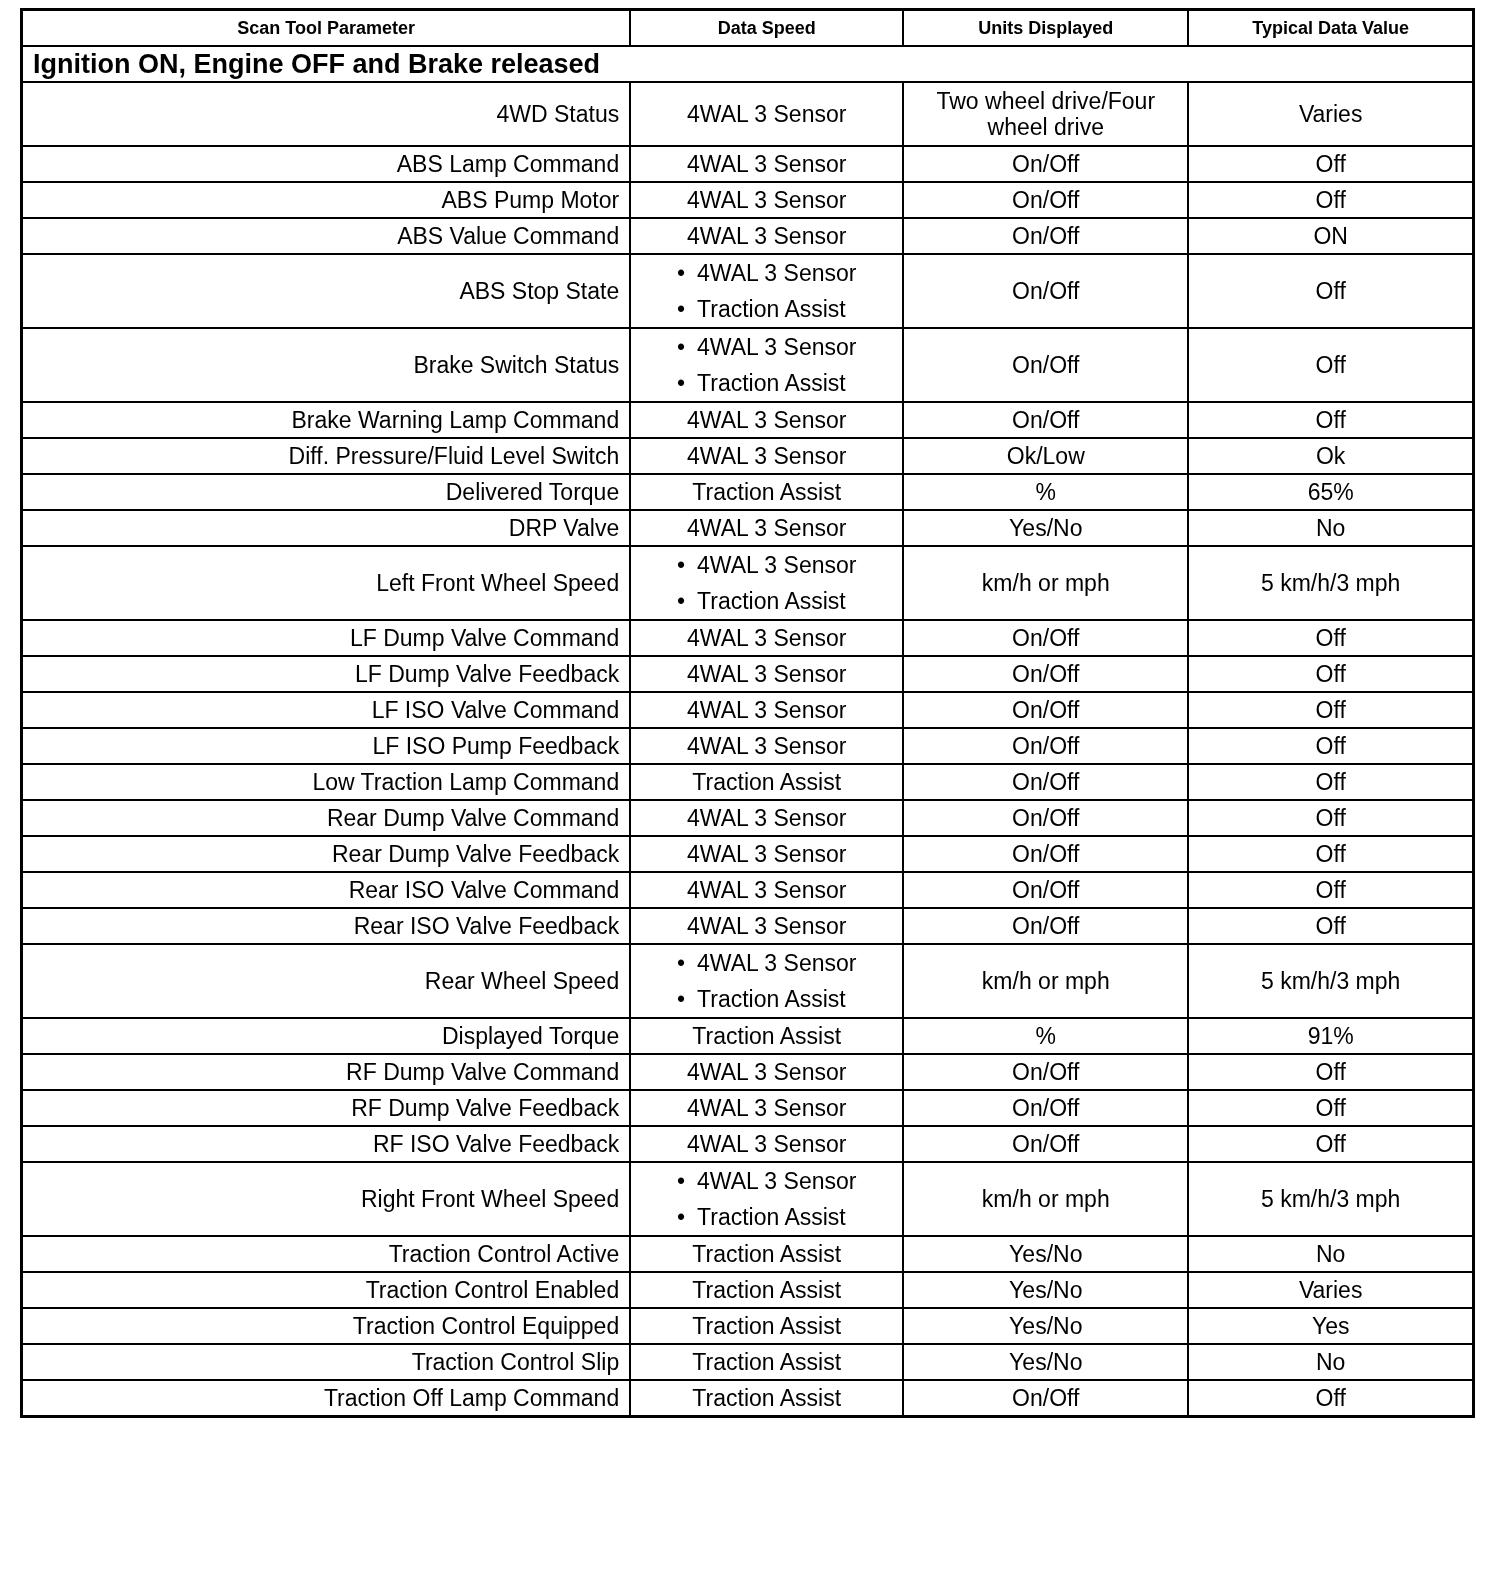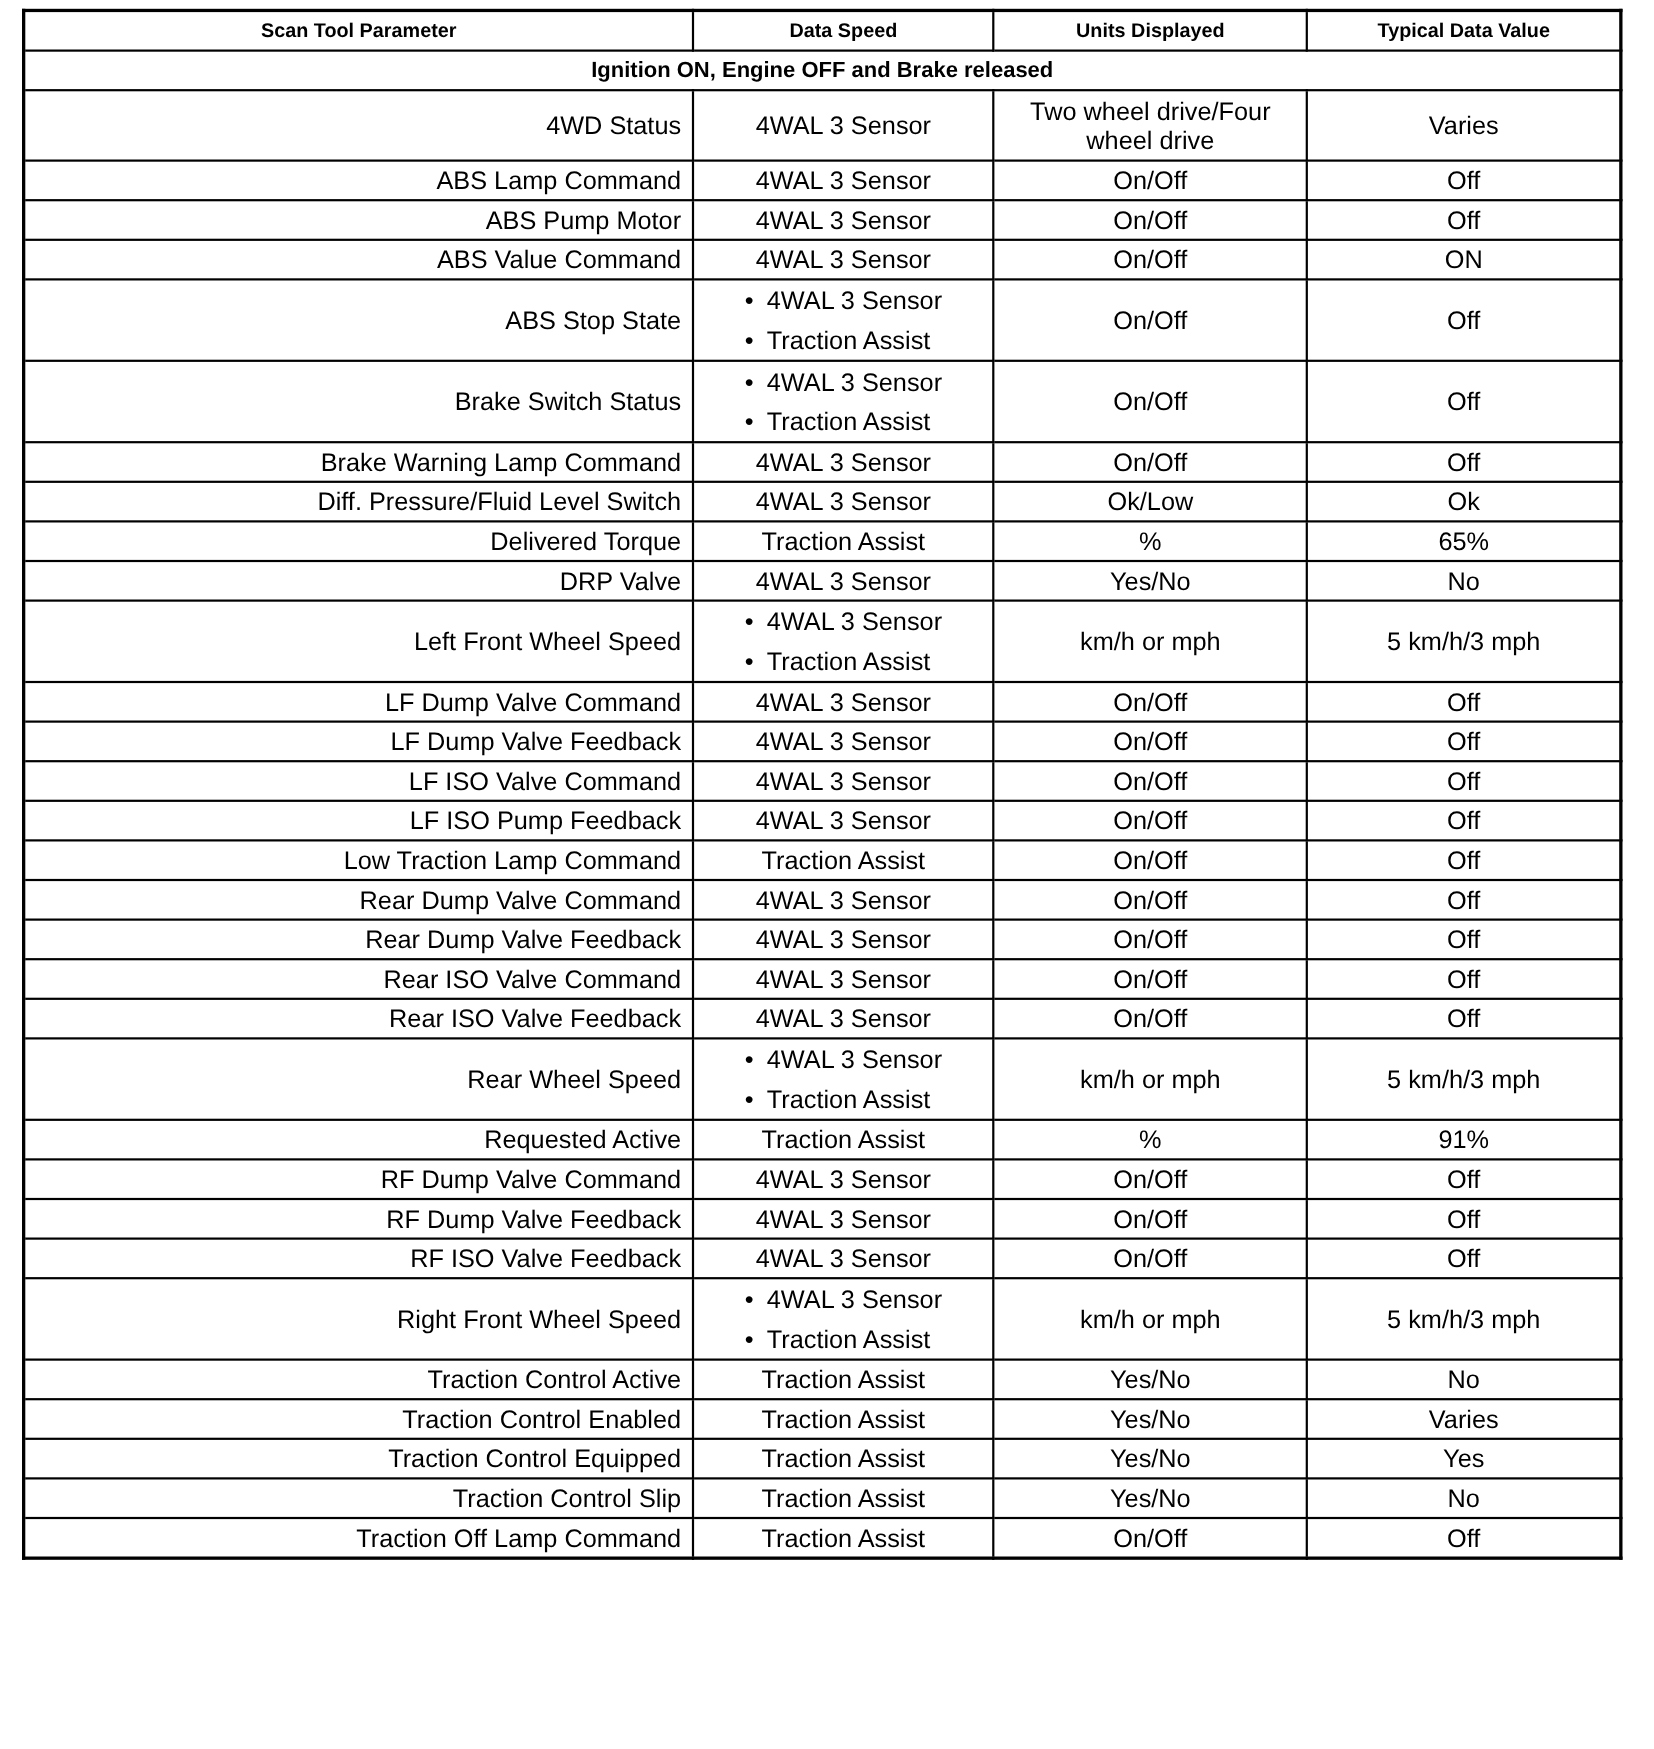--- a/index.html
+++ b/index.html
@@ -16,21 +16,21 @@
     padding: 0 10px;
     vertical-align: middle;
   }
   table.data th {
     font-weight: bold;
     height: 34px;
     text-align: center;
     font-size: 18px;
   }
   td.section {
-    text-align: center; font-weight: bold; height: 34px; font-size: 20px;
+    font-weight: bold; height: 34px; font-size: 27px;
   }
   td.param { text-align: right; padding-left: 16px; }
   td.center { text-align: center; }
   tr.single td { height: 34px; }
   tr.double td { height: 62px; }
   .bullets { display: inline-block; text-align: left; }
   .bullets div { line-height: 36px; }
   .bullets div::before { content: "\2022"; margin-right: 12px; }
   col.c1 { width: 602px; }
   col.c2 { width: 270px; }
@@ -179,21 +179,21 @@
         <td class="center">On/Off</td>
         <td class="center">Off</td>
       </tr>
       <tr class="double">
         <td class="param">Rear Wheel Speed</td>
         <td class="center"><div class="bullets"><div>4WAL 3 Sensor</div><div>Traction Assist</div></div></td>
         <td class="center">km/h or mph</td>
         <td class="center">5 km/h/3 mph</td>
       </tr>
       <tr class="single">
-        <td class="param">Requested Active</td>
+        <td class="param">Displayed Torque</td>
         <td class="center">Traction Assist</td>
         <td class="center">%</td>
         <td class="center">91%</td>
       </tr>
       <tr class="single">
         <td class="param">RF Dump Valve Command</td>
         <td class="center">4WAL 3 Sensor</td>
         <td class="center">On/Off</td>
         <td class="center">Off</td>
       </tr>

